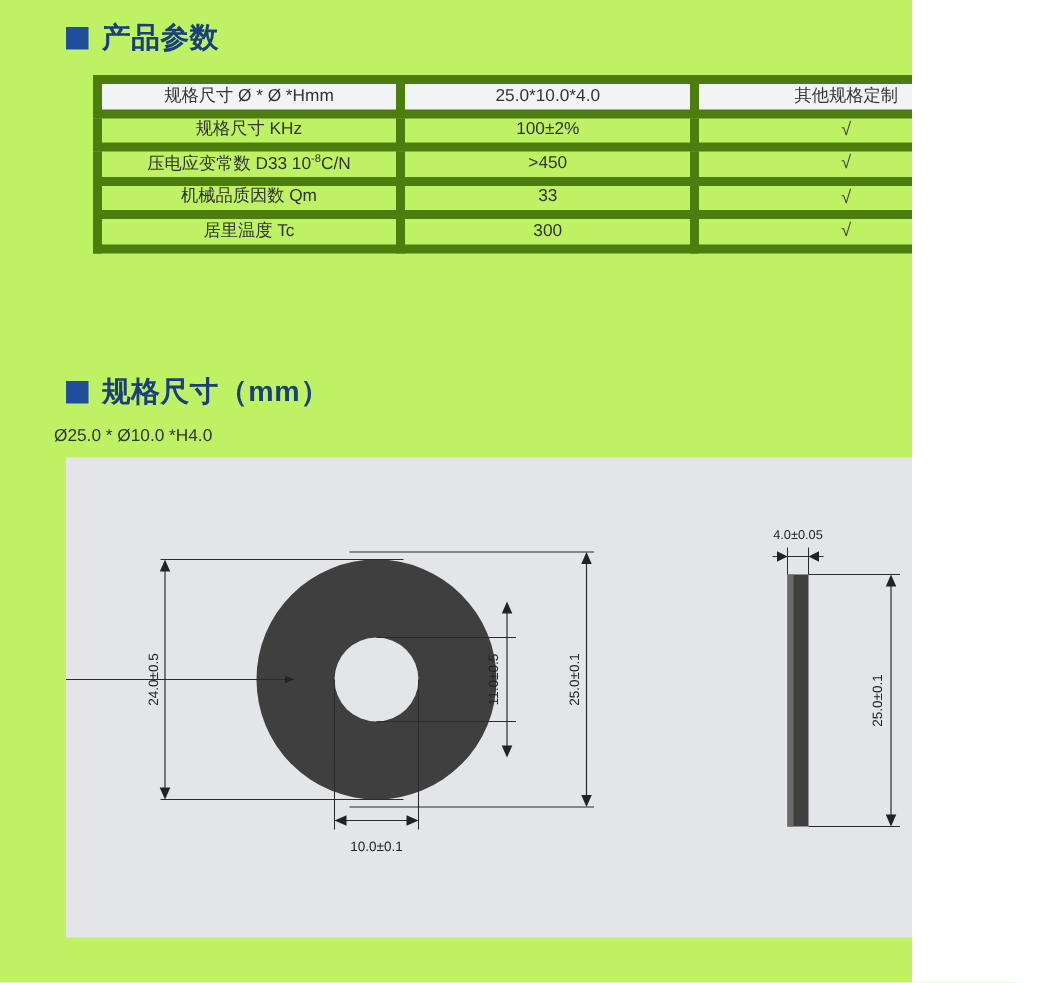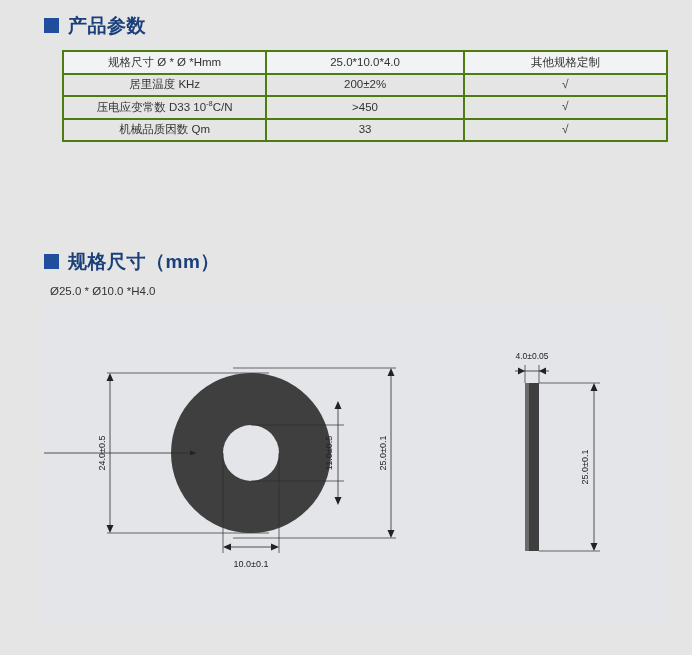--- a/index.html
+++ b/index.html
@@ -4,23 +4,23 @@
 <style>
   * { box-sizing: border-box; }
   html, body {
     margin: 0;
     padding: 0;
     background: #ffffff;
     font-family: "Liberation Sans", sans-serif;
   }
   #page {
     position: relative;
-    width: 692px;
+    width: 608px;
     height: 655px;
-    background: #e5e5e5;
+    background: #bef264;
     overflow: hidden;
   }
 
   
   .section-head {
     display: flex;
     align-items: center;
     gap: 9px;
   }
   .section-head .marker {
@@ -52,40 +52,40 @@
   #param-table {
     position: absolute;
     left: 62px;
     top: 50px;
     width: 606px;
     border-collapse: collapse;
     font-size: 11.5px;
     color: #333333;
   }
   #param-table td {
-    border: 2px solid #4d7c0f;
+    border: 6px solid #4d7c0f;
     height: 22.5px;
     padding: 0 4px;
     text-align: center;
     vertical-align: middle;
     line-height: 1.15;
   }
   #param-table tr:first-child td {
     background: #f2f3f5;
   }
   #param-table td.c0 { width: 204px; }
   #param-table td.c1 { width: 198px; }
   #param-table td.c2 { width: 204px; }
   .chk { font-size: 12px; color: #444; }
   sup { font-size: 7.5px; vertical-align: super; }
 
   
   #dim-caption {
     position: absolute;
-    left: 50px;
+    left: 36px;
     top: 285px;
     font-size: 11.5px;
     color: #333333;
   }
 
   
   #drawing {
     position: absolute;
     left: 44px;
     top: 305px;
@@ -106,32 +106,37 @@
   </div>
 
   <table id="param-table">
     <tbody>
       <tr>
         <td class="c0">规格尺寸 Ø * Ø *Hmm</td>
         <td class="c1">25.0*10.0*4.0</td>
         <td class="c2">其他规格定制</td>
       </tr>
       <tr>
-        <td class="c0">居里温度 KHz</td>
-        <td class="c1">200±2%</td>
+        <td class="c0">规格尺寸 KHz</td>
+        <td class="c1">100±2%</td>
         <td class="c2 chk">√</td>
       </tr>
       <tr>
         <td class="c0"><span>压电应变常数 D33 10</span><sup>-8</sup><span>C/N</span></td>
         <td class="c1">&gt;450</td>
         <td class="c2 chk">√</td>
       </tr>
       <tr>
         <td class="c0">机械品质因数 Qm</td>
         <td class="c1">33</td>
+        <td class="c2 chk">√</td>
+      </tr>
+      <tr>
+        <td class="c0">居里温度 Tc</td>
+        <td class="c1">300</td>
         <td class="c2 chk">√</td>
       </tr>
     </tbody>
   </table>
 
   <div class="section-head" id="head-dims">
     <span class="marker"></span>
     <span class="title">规格尺寸（mm）</span>
   </div>
 

